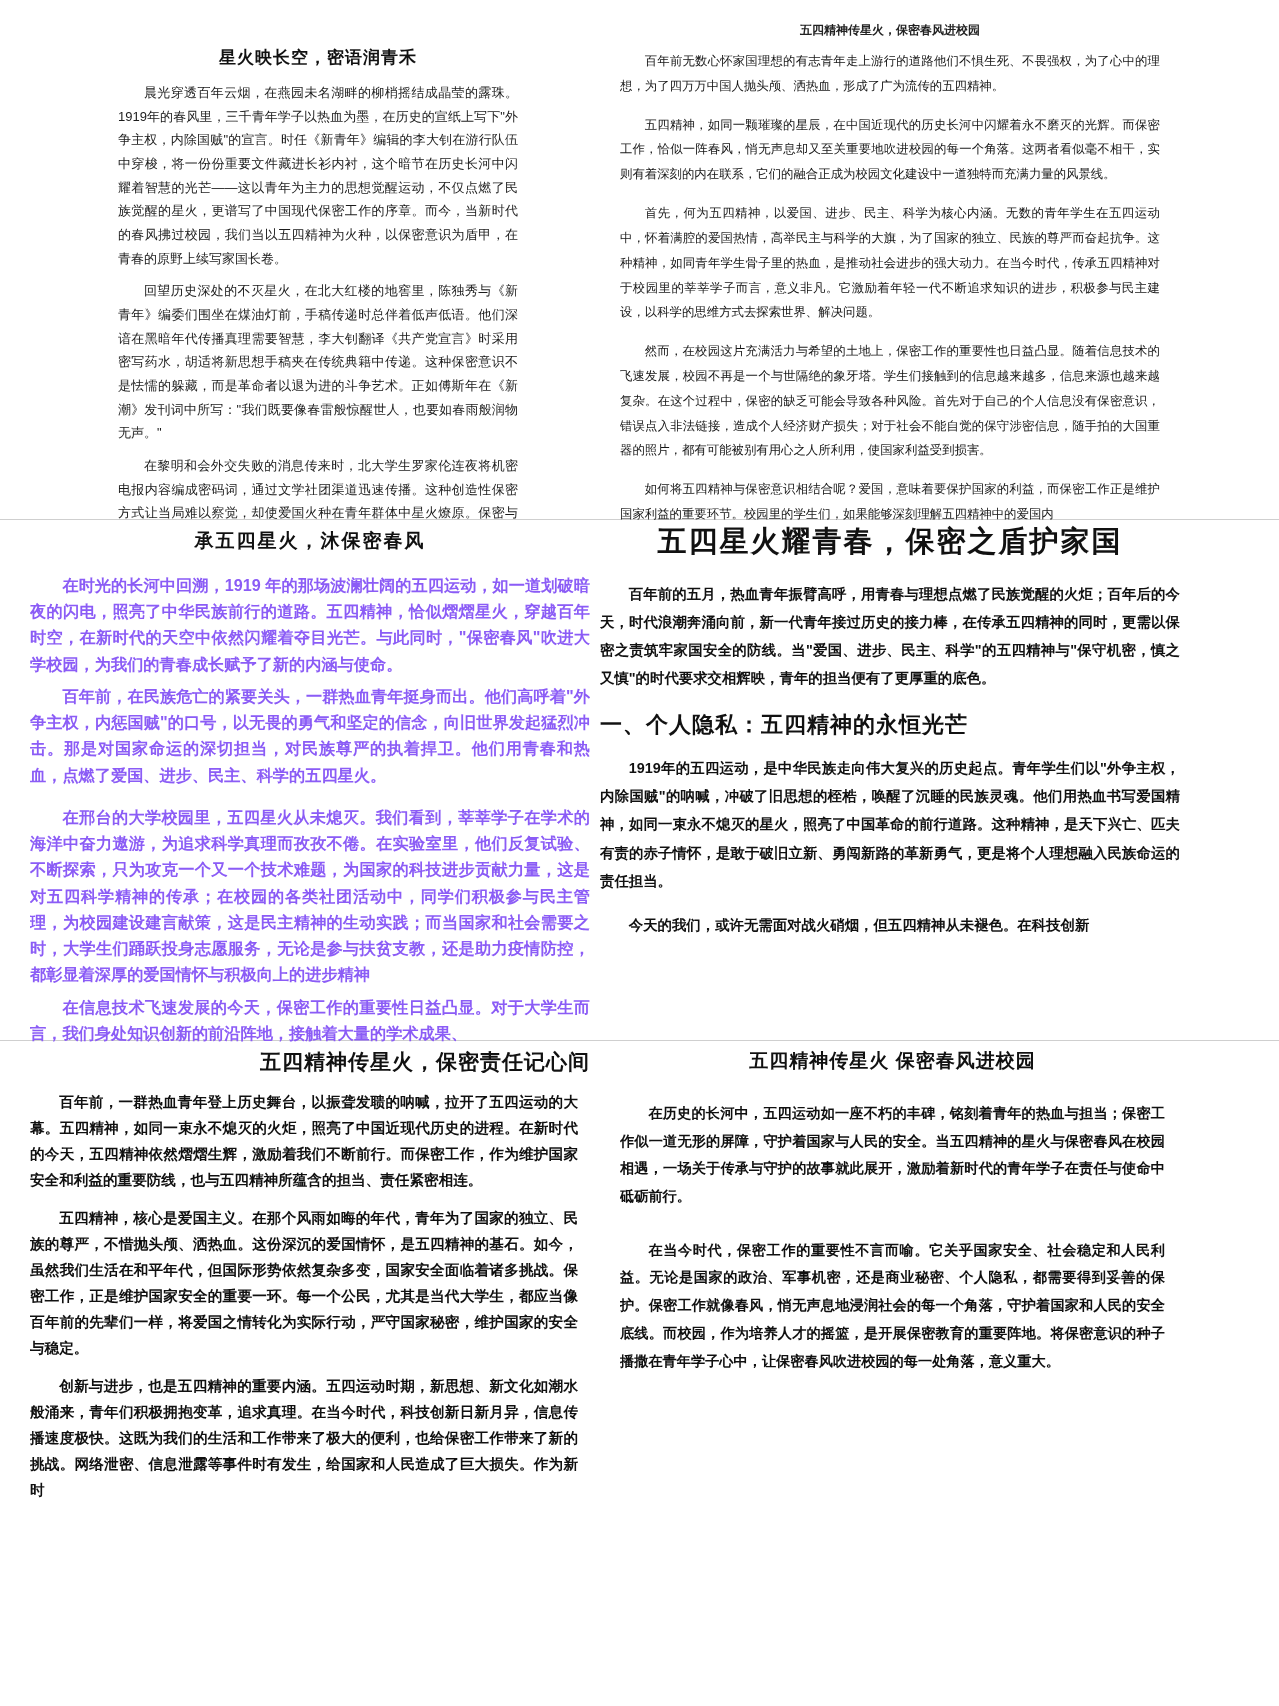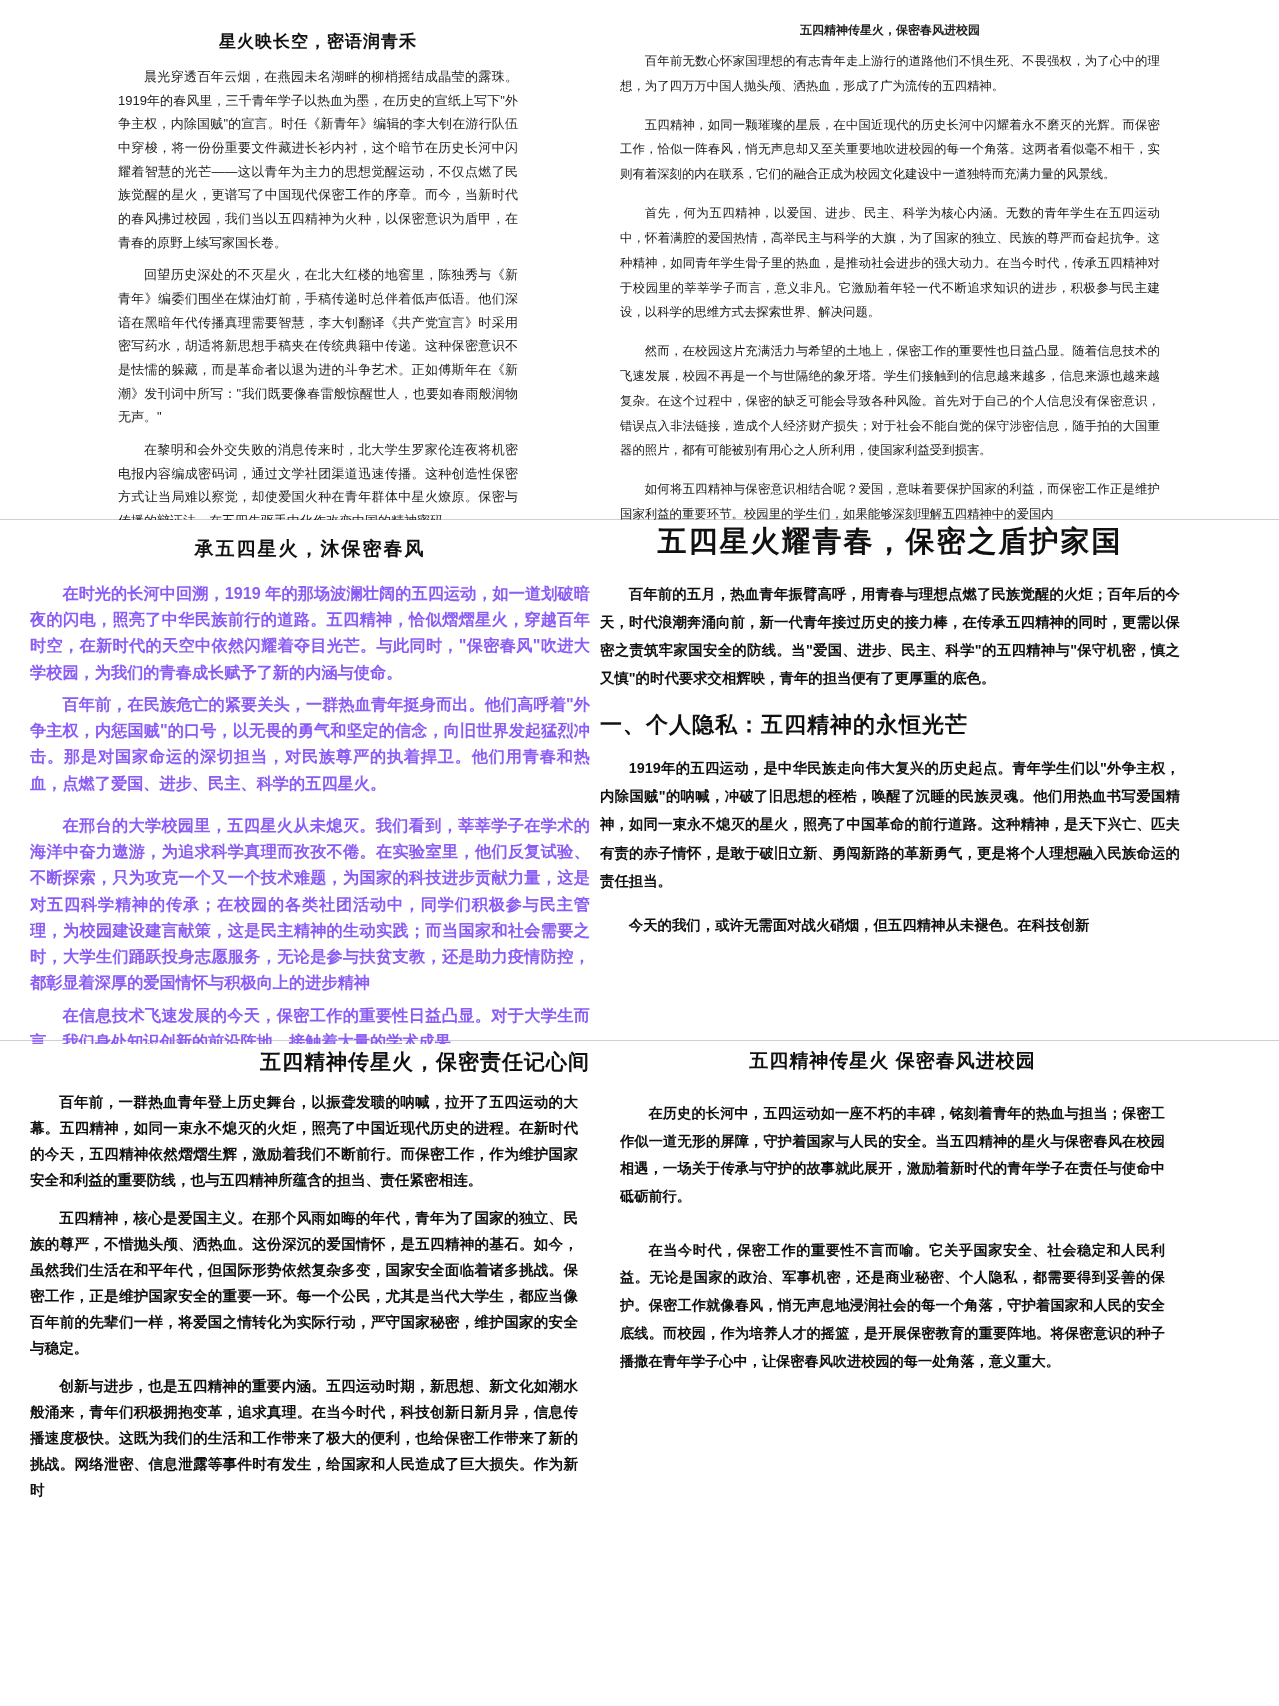--- a/index.html
+++ b/index.html
@@ -4,31 +4,31 @@
 <style>
   html,body{margin:0;padding:0;background:#ffffff;}
   body{width:1279px;height:1706px;font-family:"Liberation Sans","DejaVu Sans",sans-serif;color:#111;}
   .page{position:relative;width:1279px;height:1706px;overflow:hidden;background:#fff;}
 
   .panel{position:absolute;overflow:hidden;}
   .hdr{text-align:center;font-size:12px;color:#222;font-weight:600;}
 
   
   .pA{left:118px;top:30px;width:400px;height:490px;}
-  .pA .title{font-size:17px;font-weight:800;text-align:center;letter-spacing:1px;margin:0 0 12px 0;}
+  .pA .title{font-size:17px;font-weight:800;text-align:center;letter-spacing:1px;margin:16px 0 12px 0;}
   .pA p{font-size:13px;line-height:1.82;text-align:justify;margin:0 0 9px 0;text-indent:2em;color:#1b1b1b;}
 
   
   .pB{left:620px;top:22px;width:540px;height:500px;}
   .pB .hdr{margin-bottom:10px;}
   .pB p{font-size:12.4px;line-height:2.0;text-align:justify;margin:0 0 14px 0;text-indent:2em;color:#151515;}
 
   
   .pC{left:30px;top:524px;width:560px;height:520px;}
-  .pC .title{font-size:19px;font-weight:800;text-align:center;margin:12px 0 18px 0;letter-spacing:2px;}
+  .pC .title{font-size:19px;font-weight:800;text-align:center;margin:4px 0 18px 0;letter-spacing:2px;}
   .pC p{font-size:16.2px;line-height:1.62;text-align:justify;margin:0 0 6px 0;text-indent:2em;font-weight:600;color:#8b5cf6;}
   .pC .sep{height:10px;}
 
   
   .pD{left:600px;top:518px;width:580px;height:520px;}
   .pD .bigtitle{font-size:29px;font-weight:900;text-align:center;letter-spacing:2px;margin:4px 0 18px 0;}
   .pD p{font-size:14.4px;line-height:1.95;text-align:justify;margin:0 0 16px 0;text-indent:2em;font-weight:600;color:#111;}
   .pD .h2{font-size:22px;font-weight:900;margin:18px 0 14px 0;letter-spacing:1px;}
 
   

